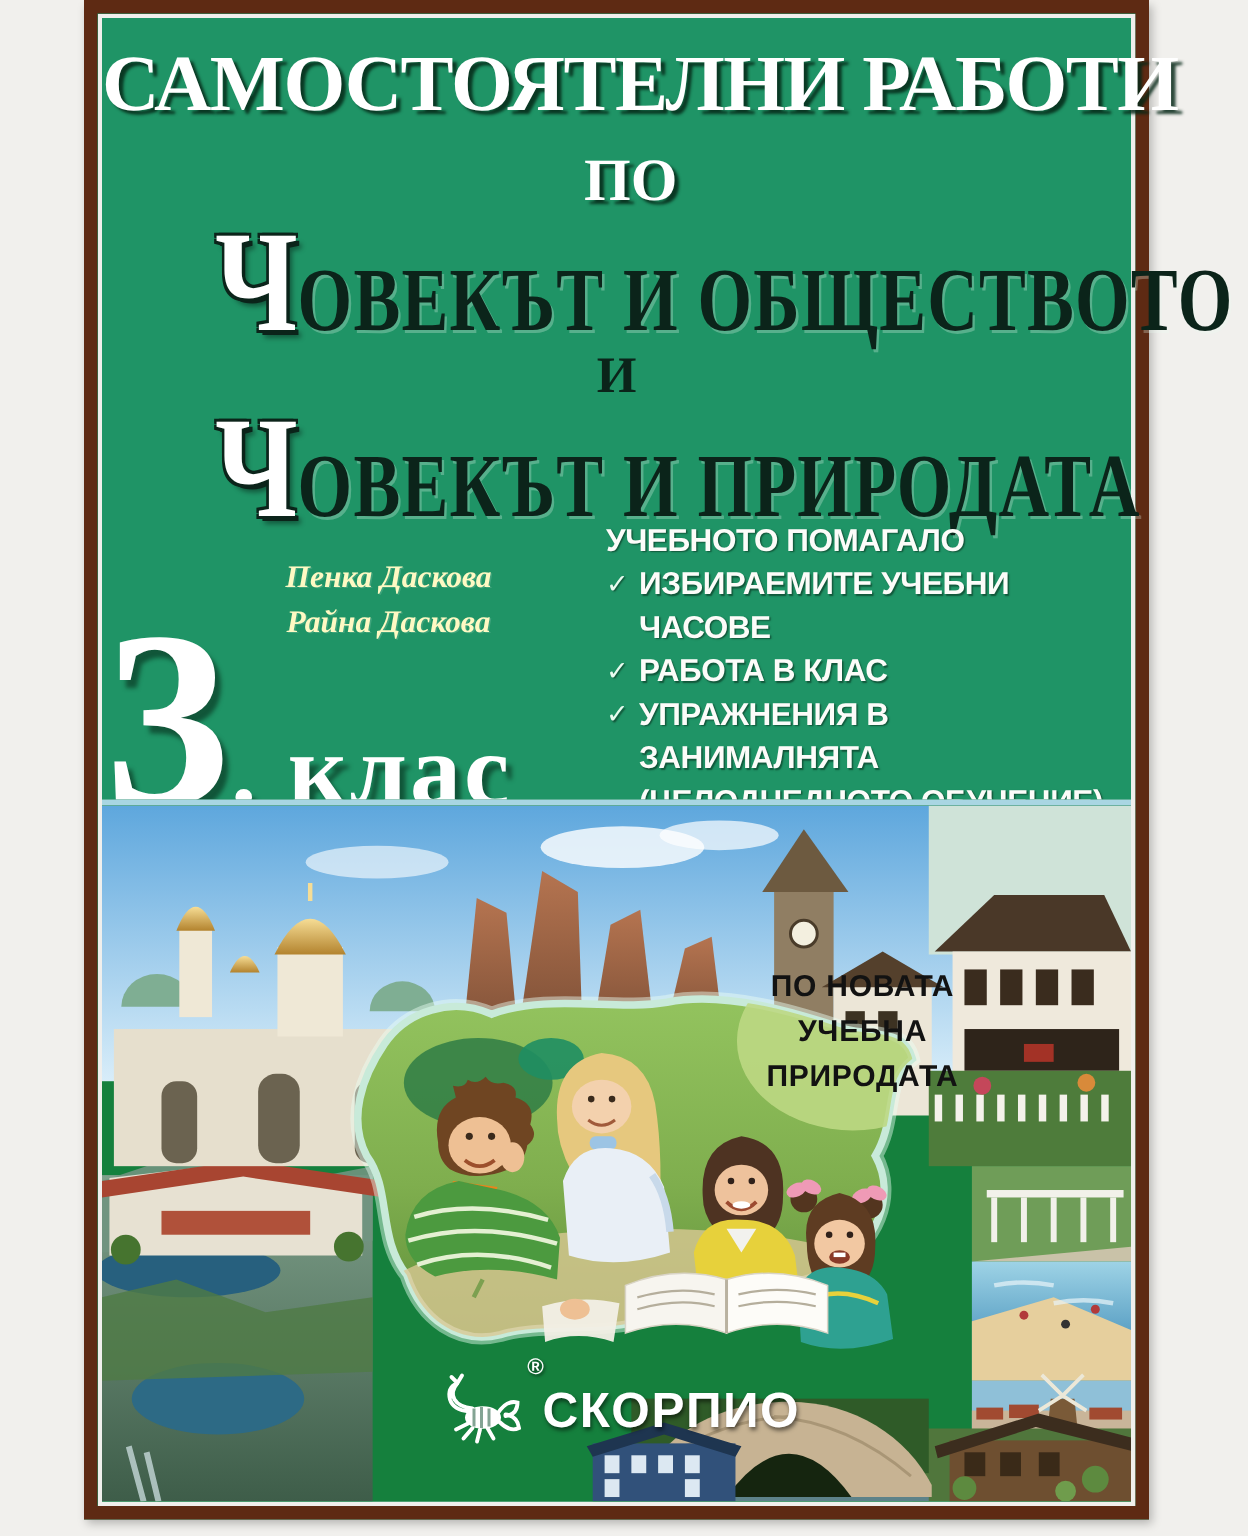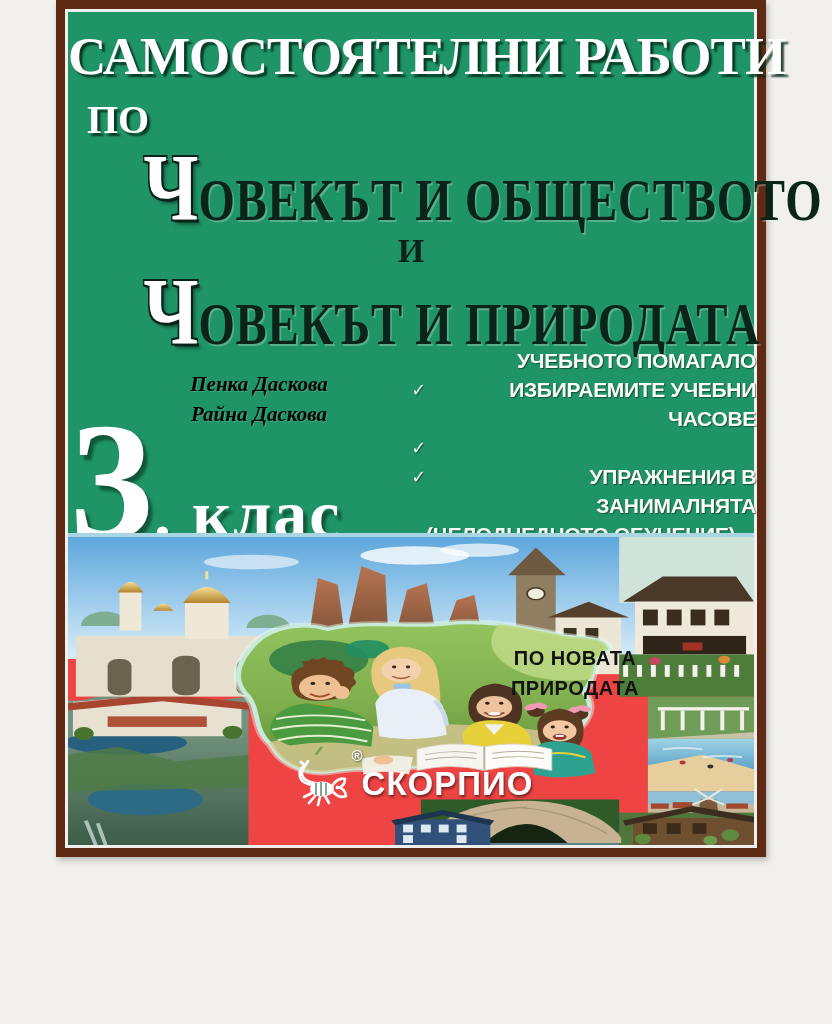--- a/index.html
+++ b/index.html
@@ -2,35 +2,35 @@
 <html style="--page-bg: #f1f0ed; --cover-green: #1f9466; --border-brown: #5e2a13; --title-white: #ffffff; --subject-dark: #0b241a; --badge-black: #121212;"><head>
 <meta charset="utf-8">
 <style>
   html,body{margin:0;padding:0;}
   body{
     width:832px;height:1024px;position:relative;overflow:hidden;
     background:var(--page-bg,#f1f0ed);
     font-family:"Liberation Serif",serif;
   }
   .cover{
-    position:absolute;left:56px;top:0;width:710px;height:857px;
+    position:absolute;left:56px;top:0;width:710px;height:1013px;
     box-sizing:border-box;border:9px solid var(--border-brown,#5e2a13);
     background:var(--cover-green,#1f9466);
     box-shadow:inset 0 0 0 3px #f0efec, 2px 3px 6px rgba(0,0,0,.25);
   }
   .green-area{position:absolute;left:3px;top:3px;right:3px;height:521px;}
   .series-title{
     position:absolute;top:14px;left:0;right:0;margin:0;text-align:center;
     font-size:53px;font-weight:bold;letter-spacing:-1px;
     color:var(--title-white,#fff);
     text-shadow:3px 3px 2px rgba(6,40,24,.85);
     white-space:nowrap;
   }
   .preposition{
-    position:absolute;top:84px;left:0;right:0;text-align:left;
+    position:absolute;top:84px;left:0;right:0;text-align:center;
     font-size:40px;font-weight:bold;color:var(--title-white,#fff);
     text-shadow:3px 3px 2px rgba(6,40,24,.85);
     padding-left:19px;
   }
   .subject{
     position:absolute;left:0;right:0;text-align:center;white-space:nowrap;
     transform:scaleX(.78);transform-origin:50% 50%;
     color:var(--subject-dark,#0b241a);line-height:1;
   }
   .subject .cap{
@@ -44,44 +44,44 @@
   }
   .subject1{top:128px;}
   .subject2{top:252px;}
   .conjunction{
     position:absolute;top:220px;left:0;right:0;text-align:center;
     font-size:34px;font-weight:bold;color:var(--subject-dark,#0b241a);
   }
   .authors{
     position:absolute;left:96px;top:357px;width:190px;text-align:center;
     font-style:italic;font-weight:bold;font-size:21px;line-height:1.45;
-    color:#000000;text-shadow:1px 1px 0 rgba(255,255,255,.15);
+    color:#fef9c3;text-shadow:1px 1px 0 rgba(255,255,255,.15);
   }
   .info{
     position:absolute;left:336px;top:334px;width:352px;
     font-family:"Liberation Sans",sans-serif;font-weight:bold;
     font-size:21px;line-height:29px;letter-spacing:-.3px;
-    color:#fcfcf9;text-shadow:1px 1px 1px rgba(8,45,28,.6);text-align:right;
+    color:#fcfcf9;text-shadow:1px 1px 1px rgba(8,45,28,.6);
   }
   .info-item{display:flex;align-items:flex-start;}
   .info-item .check{
     width:22px;flex:0 0 22px;font-family:"DejaVu Sans",sans-serif;
     font-size:18px;color:#e8fbef;
   }
   .info-item .cont{padding-left:22px;}
   .grade{
     position:absolute;left:2px;top:384px;display:flex;align-items:baseline;
     color:#fff;line-height:1;white-space:nowrap;
     text-shadow:4px 5px 3px rgba(5,35,20,.55);
   }
   .grade .g-num{font-size:168px;font-weight:bold;}
   .grade .g-suf{font-size:68px;font-weight:bold;letter-spacing:2px;}
   .photo{
     position:absolute;left:3px;right:3px;bottom:3px;top:524px;
-    border-top:4px solid #a9d6e2;overflow:hidden;background:#ef4444;
+    border-top:4px solid #a9d6e2;overflow:hidden;background:#15803d;
   }
   .photo svg{display:block;width:100%;height:100%;}
   .badge{
     position:absolute;left:428px;top:106px;width:158px;z-index:3;
     font-family:"Liberation Sans",sans-serif;font-weight:bold;
     font-size:20px;line-height:1.5;letter-spacing:.5px;text-align:center;
     color:var(--badge-black,#111);
   }
   .publisher{
     position:absolute;left:0;right:0;bottom:34px;z-index:3;
@@ -116,20 +116,21 @@
     </div>
 
     <div class="info">
       <div class="info-head">УЧЕБНОТО ПОМАГАЛО</div>
       <div class="info-item">
         <span class="check">✓</span>
         <span>ИЗБИРАЕМИТЕ УЧЕБНИ ЧАСОВЕ</span>
       </div>
       <div class="info-item">
         <span class="check">✓</span>
+        <span>РАБОТА В КЛАС</span>
       </div>
       <div class="info-item">
         <span class="check">✓</span>
         <span>УПРАЖНЕНИЯ В ЗАНИМАЛНЯТА</span>
       </div>
       <div class="info-item">
         <span class="cont">(ЦЕЛОДНЕДНОТО ОБУЧЕНИЕ)</span>
       </div>
       <div class="info-item">
         <span class="check">✓</span>
@@ -376,20 +377,21 @@
       <path d="M296,336 Q322,328 348,334 L344,360 Q320,352 298,360 Z" fill="#f2efe6" opacity=".95"></path>
       <ellipse cx="318" cy="338" rx="10" ry="7" fill="#eec094"></ellipse>
       <path d="M352,322 Q386,308 420,318 L420,354 Q386,342 352,354 Z" fill="#f7f5ef" stroke="#d9d4c6"></path>
       <path d="M420,318 Q454,308 488,322 L488,354 Q454,342 420,354 Z" fill="#fdfcf8" stroke="#d9d4c6"></path>
       <line x1="420" y1="318" x2="420" y2="354" stroke="#b9b2a0" stroke-width="2"></line>
       <path d="M360,330 q28,-8 52,-2 M360,338 q28,-8 52,-2 M428,328 q26,-6 52,0 M428,336 q26,-6 52,0" stroke="#b5ae9c" stroke-width="1.5" fill="none"></path>
     </svg>
 
     <div class="badge">
       <div>ПО НОВАТА</div>
+      <div>УЧЕБНА</div>
       <div>ПРИРОДАТА</div>
     </div>
 
     <div class="publisher">
       <span class="scorpion-wrap">
         <svg viewBox="0 0 60 54" width="60" height="54">
           <g stroke="#fff" stroke-width="2.6" fill="none" stroke-linecap="round">
             <path d="M24,28 Q13,27 11,20 Q9,12 16,9 Q11,15 14,20 Q17,25 26,26"></path>
             <path d="M16,9 l3,-5 M16,9 l-4,-4"></path>
             <path d="M43,29 q6,-9 13,-7 q0,8 -8,9"></path>

